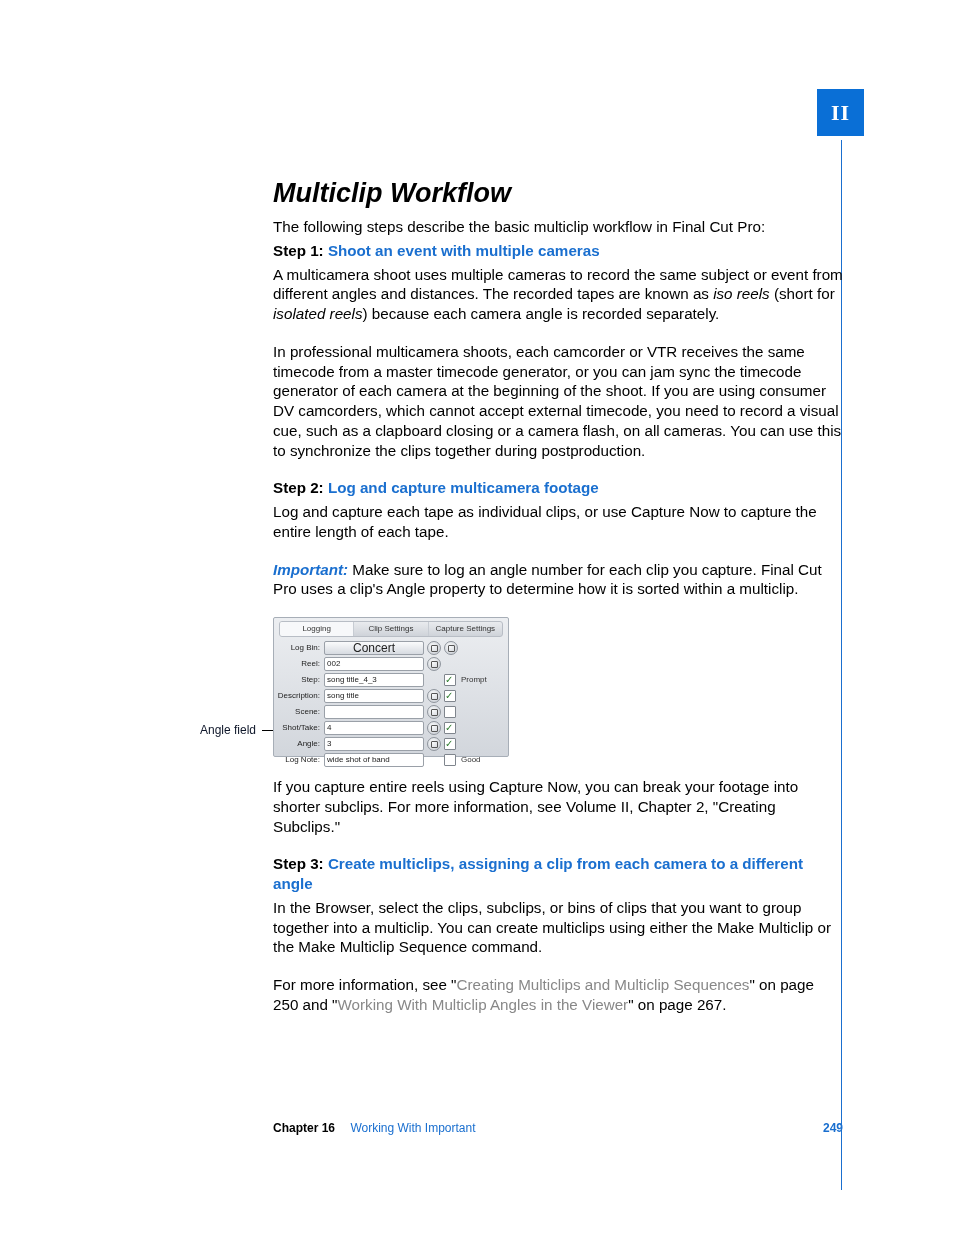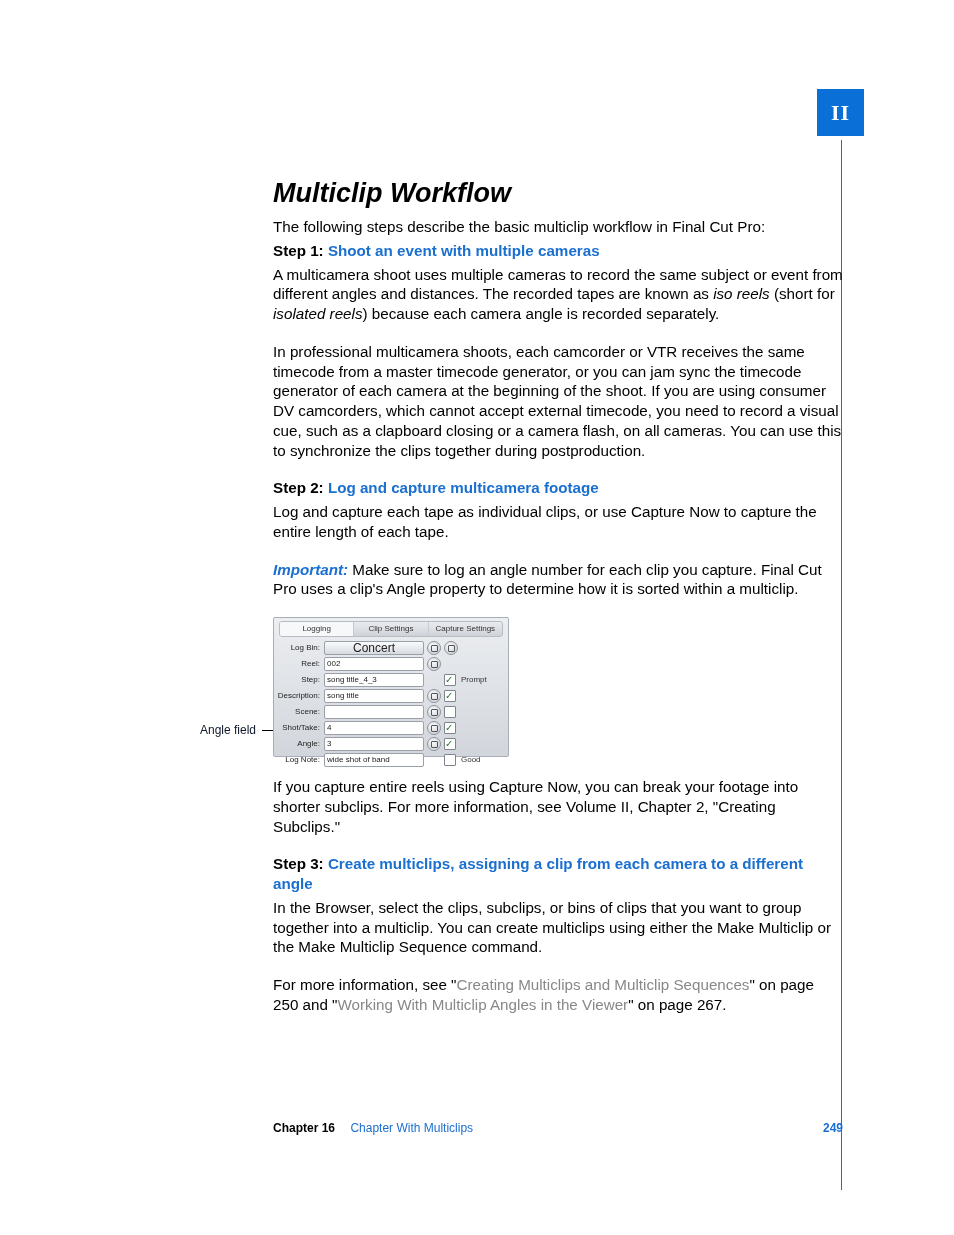--- a/index.html
+++ b/index.html
@@ -321,16 +321,16 @@
   <p>In the Browser, select the clips, subclips, or bins of clips that you want to group together into a multiclip. You can create multiclips using either the Make Multiclip or the Make Multiclip Sequence command.</p>
   <p>
     <span>For more information, see "</span><span class="xref">Creating Multiclips and Multiclip Sequences</span><span>" on page 250 and "</span><span class="xref">Working With Multiclip Angles in the Viewer</span><span>" on page 267.</span>
   </p>
 
 </div>
 
 <div class="footer">
   <div class="footer-left">
     <span class="chap">Chapter 16</span>
-    <span class="chaptitle">Chapter With Multiclips</span>
+    <span class="chaptitle">Working With Important</span>
   </div>
   <div class="footer-right">249</div>
 </div>
 
 </body></html>

